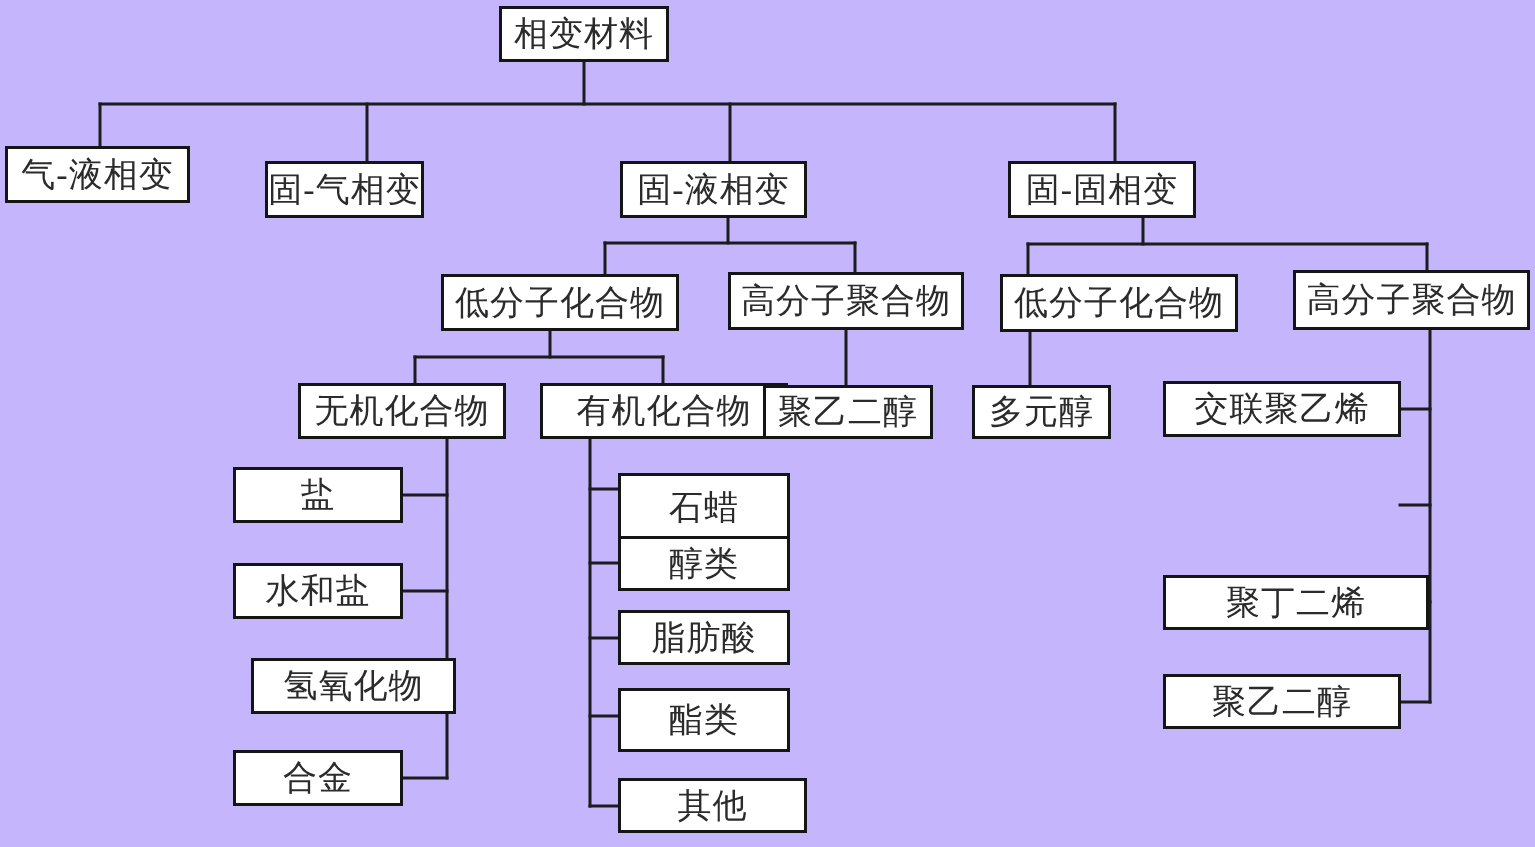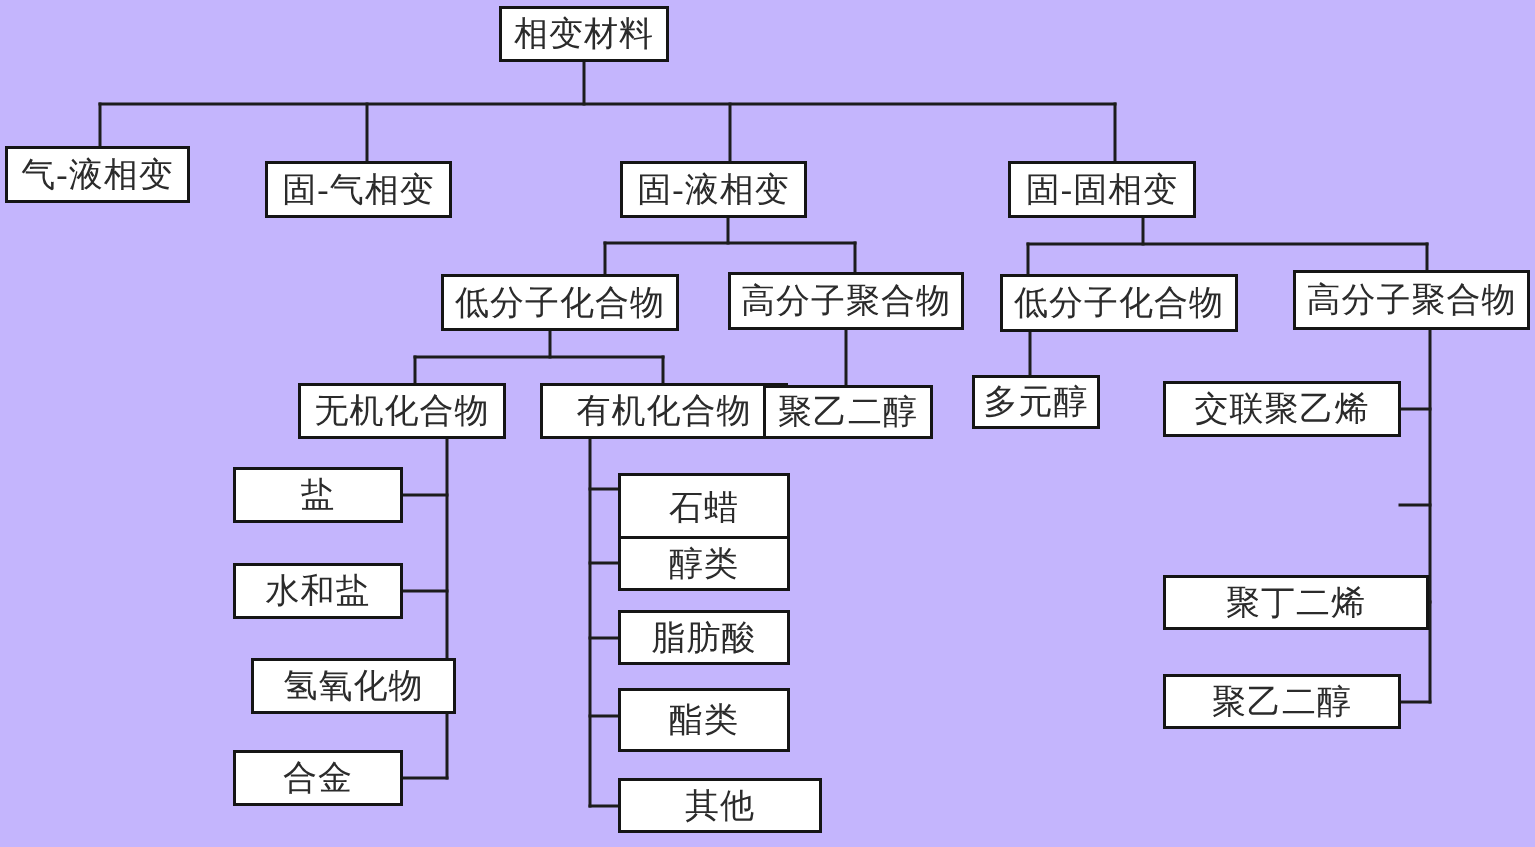--- a/index.html
+++ b/index.html
@@ -73,42 +73,42 @@
     <line x1="1430" y1="329" x2="1430" y2="702"></line>
     <line x1="1400" y1="409" x2="1430" y2="409"></line>
     <line x1="1400" y1="505" x2="1430" y2="505"></line>
     <line x1="1400" y1="602" x2="1430" y2="602"></line>
     <line x1="1400" y1="702" x2="1430" y2="702"></line>
   </svg>
 
   <div class="node" style="left:499px;top:6px;width:170px;height:56px">相变材料</div>
 
   <div class="node" style="left:5px;top:146px;width:185px;height:57px">气-液相变</div>
-  <div class="node" style="left:265px;top:161px;width:187px;height:57px">固-气相变</div>
+  <div class="node" style="left:265px;top:161px;width:159px;height:57px">固-气相变</div>
   <div class="node" style="left:620px;top:161px;width:187px;height:57px">固-液相变</div>
   <div class="node" style="left:1008px;top:161px;width:188px;height:57px">固-固相变</div>
 
   <div class="node" style="left:441px;top:274px;width:238px;height:57px">低分子化合物</div>
   <div class="node" style="left:728px;top:272px;width:236px;height:58px">高分子聚合物</div>
   <div class="node" style="left:1000px;top:274px;width:238px;height:58px">低分子化合物</div>
   <div class="node" style="left:1293px;top:270px;width:237px;height:60px">高分子聚合物</div>
 
   <div class="node" style="left:298px;top:383px;width:208px;height:56px">无机化合物</div>
   <div class="node" style="left:540px;top:383px;width:248px;height:56px">有机化合物</div>
   <div class="node" style="left:763px;top:385px;width:170px;height:54px">聚乙二醇</div>
-  <div class="node" style="left:972px;top:375px;width:128px;height:54px">多元醇</div>
+  <div class="node" style="left:972px;top:385px;width:139px;height:54px">多元醇</div>
   <div class="node" style="left:1163px;top:381px;width:238px;height:56px">交联聚乙烯</div>
 
   <div class="node" style="left:233px;top:467px;width:170px;height:56px">盐</div>
   <div class="node" style="left:233px;top:563px;width:170px;height:56px">水和盐</div>
   <div class="node" style="left:251px;top:658px;width:205px;height:56px">氢氧化物</div>
   <div class="node" style="left:233px;top:750px;width:170px;height:56px">合金</div>
 
   <div class="node" style="left:618px;top:473px;width:172px;height:70px">石蜡</div>
   <div class="node" style="left:618px;top:536px;width:172px;height:55px">醇类</div>
   <div class="node" style="left:618px;top:610px;width:172px;height:55px">脂肪酸</div>
   <div class="node" style="left:618px;top:688px;width:172px;height:64px">酯类</div>
-  <div class="node" style="left:618px;top:778px;width:204px;height:55px">其他</div>
+  <div class="node" style="left:618px;top:778px;width:189px;height:55px">其他</div>
 
   <div class="node" style="left:1163px;top:575px;width:266px;height:55px">聚丁二烯</div>
   <div class="node" style="left:1163px;top:674px;width:238px;height:55px">聚乙二醇</div>
 
 </div>
 
 </body></html>

